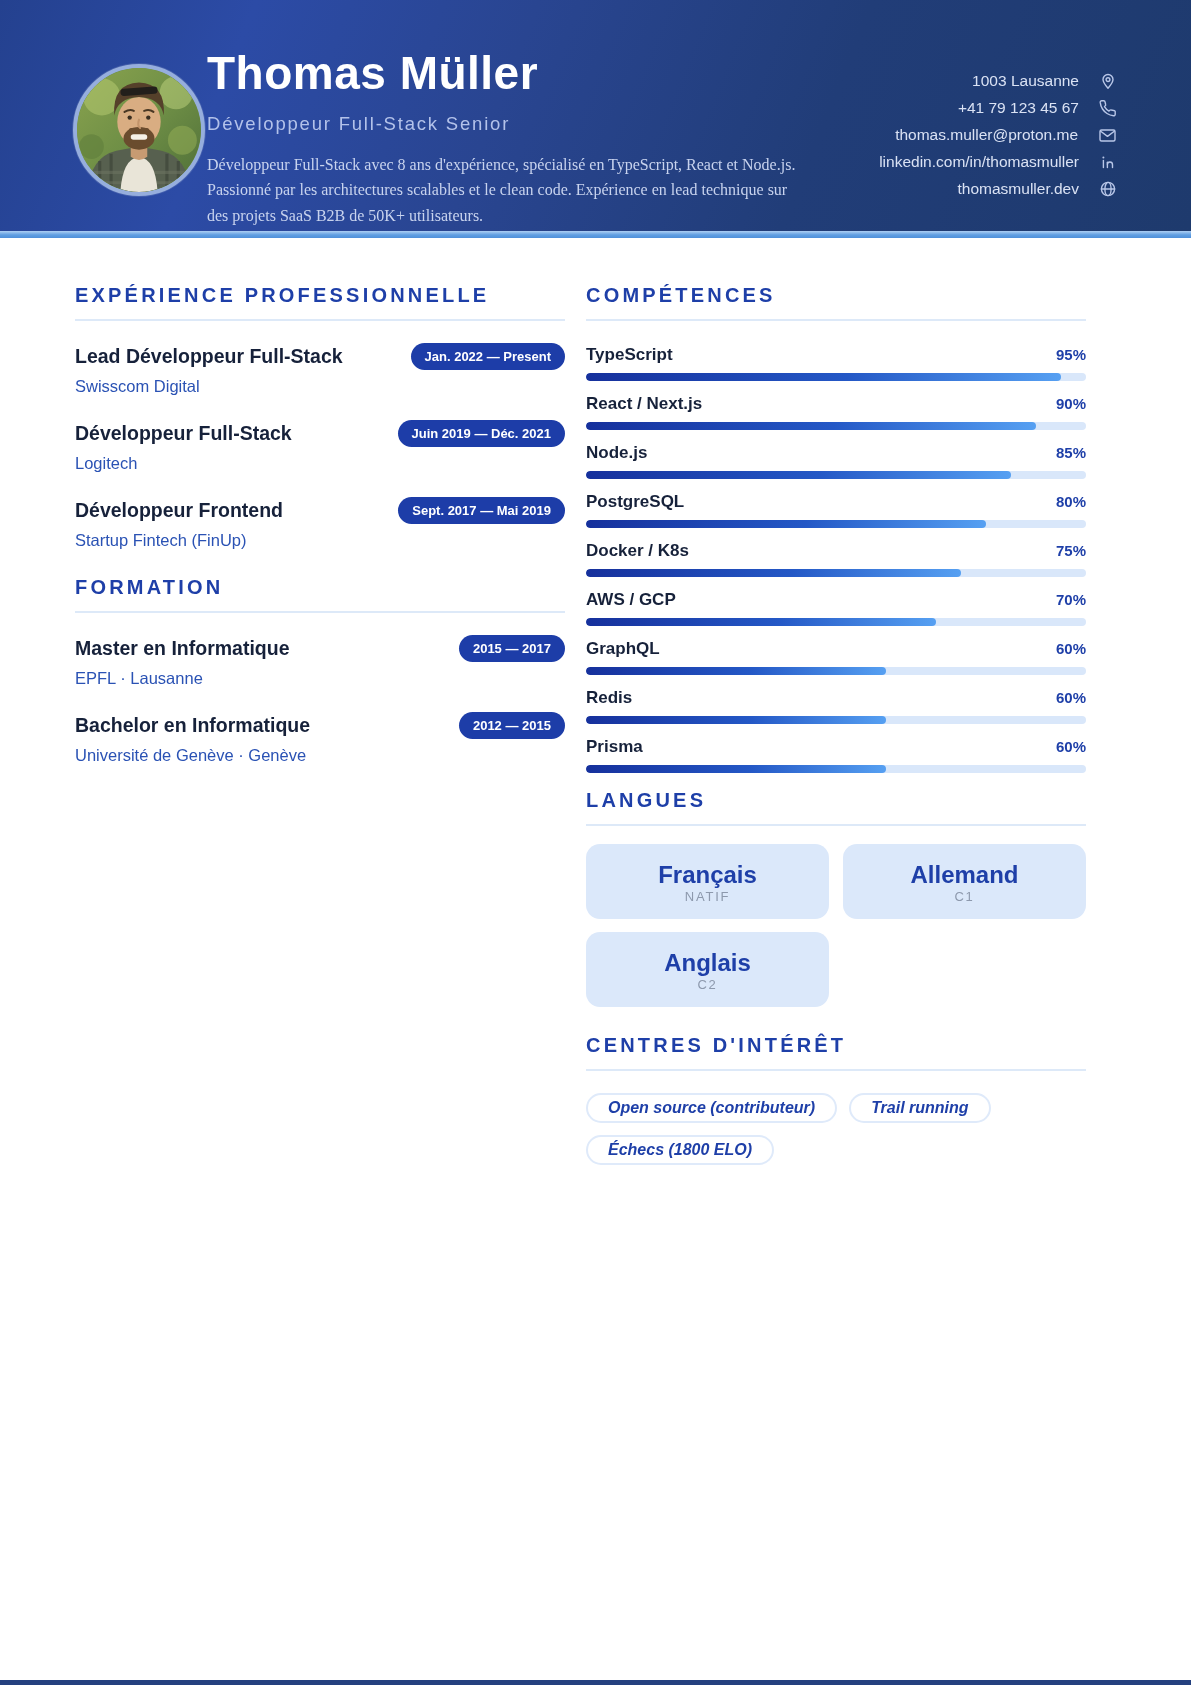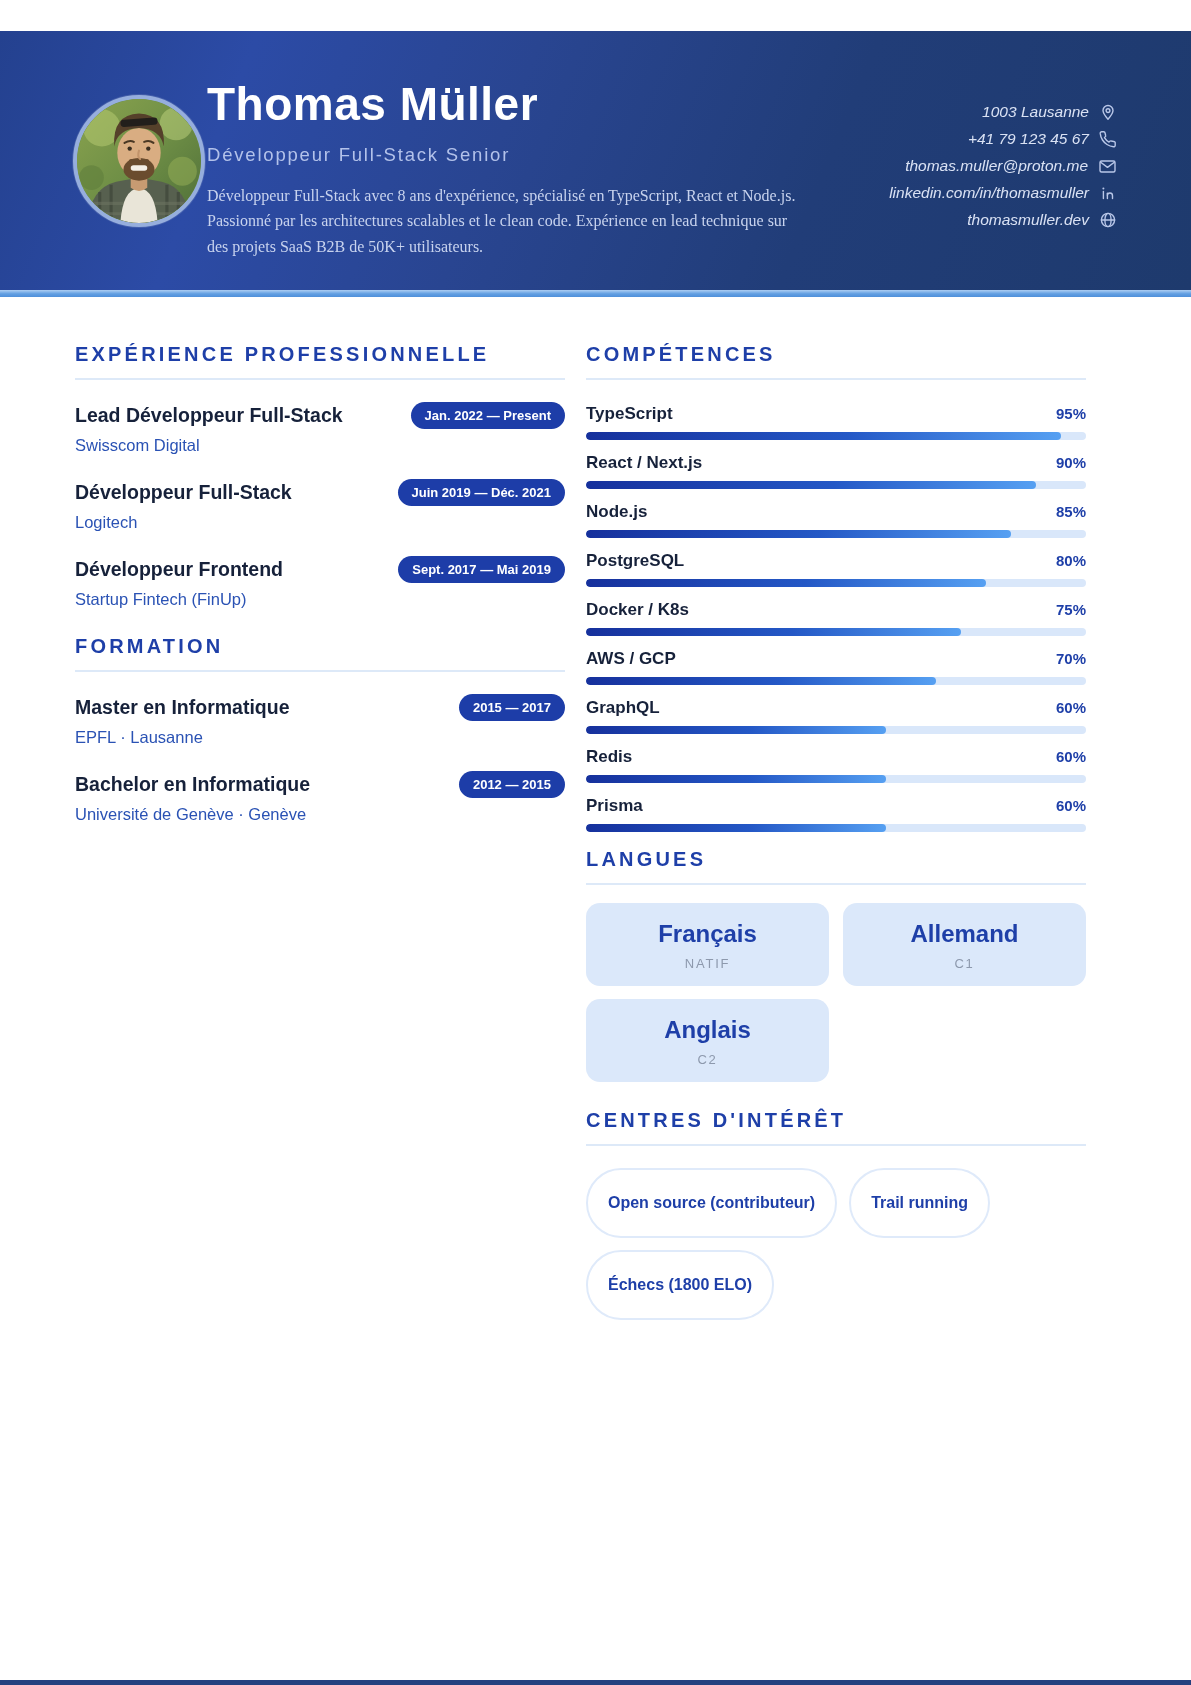--- a/index.html
+++ b/index.html
@@ -4,41 +4,40 @@
 <style>
   html,body{margin:0;padding:0;}
   body{
     width:1191px;height:1685px;position:relative;overflow:hidden;
     background:#ffffff;
     font-family:"Liberation Sans","DejaVu Sans",sans-serif;
     -webkit-font-smoothing:antialiased;
   }
   
   .header{
-    position:relative;height:259px;
+    position:relative;height:231px;
     background:linear-gradient(112deg,#24418f 0%,#2c4ba6 20%,#294591 42%,#213d78 68%,#1e3a6d 100%);
-    margin-top:31px;
   }
   .header-strip{
     height:7px;
     background:linear-gradient(180deg,#aecff3 0%,#619fe2 55%,#4f90da 100%);
   }
   .avatar{
     position:absolute;left:73px;top:64px;width:124px;height:124px;
     border-radius:50%;border:4px solid #96aedd;overflow:hidden;
     box-shadow:0 0 0 1px rgba(255,255,255,.12);
     background:#6f8f46;
   }
   .avatar svg{display:block;width:100%;height:100%;}
   .header-text{position:absolute;left:207px;top:48px;width:600px;}
   .name{font-size:46px;font-weight:700;color:#ffffff;letter-spacing:.5px;line-height:1.12;}
   .role-line{margin-top:13px;font-size:18.5px;color:#b3c2ea;letter-spacing:1.8px;}
   .summary{margin-top:17px;font-size:16px;line-height:1.6;color:#c8d3ee;width:592px;font-family:Liberation Serif, serif;}
   .contacts{position:absolute;right:74px;top:72px;display:flex;flex-direction:column;gap:9px;align-items:flex-end;}
-  .contact-row{display:flex;gap:10px;font-size:15.5px;color:#dae2f4;cursor:pointer;font-style:italic;}
+  .contact-row{display:flex;gap:20px;font-size:15.5px;color:#dae2f4;cursor:pointer;}
   .contact-row svg{flex:none;display:block;}
   .cicon{stroke:#b9c7e8;fill:none;stroke-width:1.4;stroke-linecap:round;stroke-linejoin:round;}
 
   
   .main{display:flex;padding:46px 74px 0 75px;gap:21px;}
   .col-left{width:490px;flex:none;}
   .col-right{width:500px;flex:none;}
   .section-heading{
     font-size:20px;font-weight:700;color:#1e3fa8;letter-spacing:3.2px;
     padding-bottom:12px;border-bottom:2px solid #dde9f8;margin:0 0 24px 0;
@@ -61,29 +60,29 @@
   .skill-pct{font-size:15px;font-weight:700;color:#1e3fa8;}
   .skill-track{margin-top:8px;height:8px;border-radius:4.5px;background:#d9e7fa;overflow:hidden;}
   .skill-fill{height:100%;border-radius:4.5px;background:linear-gradient(90deg,#16309c 0%,#2458c6 55%,#56a0f2 100%);}
 
   
   .section-langs{margin-top:16px;}
   .section-langs .section-heading{margin-bottom:18px;}
   .lang-grid{display:grid;grid-template-columns:1fr 1fr;gap:13px 14px;}
   .lang-card{background:#dbe8fa;border-radius:14px;padding:17px 10px 15px;text-align:center;}
   .lang-name{font-size:24px;font-weight:700;color:#1e3fa8;}
-  .lang-level{margin-top:8px;font-size:13px;color:#8d99ad;letter-spacing:1.8px;}
+  .lang-level{margin-top:0;font-size:13px;color:#8d99ad;letter-spacing:1.8px;}
 
   
   .section-interests{margin-top:27px;}
   .section-interests .section-heading{margin-bottom:22px;}
   .tags{display:flex;flex-wrap:wrap;gap:12px;}
   .tag{
-    border:2px solid #dfeafa;border-radius:999px;padding:24px 20px;
-    font-size:16px;font-weight:700;color:#1e3fa8;background:#ffffff;white-space:nowrap;
+    border:2px solid #dfeafa;border-radius:999px;padding:4px 20px;
+    font-size:16px;font-weight:700;color:#1e3fa8;background:#ffffff;white-space:nowrap;font-style:italic;
   }
   .bottom-bar{position:absolute;left:0;right:0;bottom:0;height:5px;background:#24407f;}
 </style>
 </head>
 <body>
 
 <div class="header">
 
   <div class="avatar">
     <svg viewBox="0 0 120 120">

